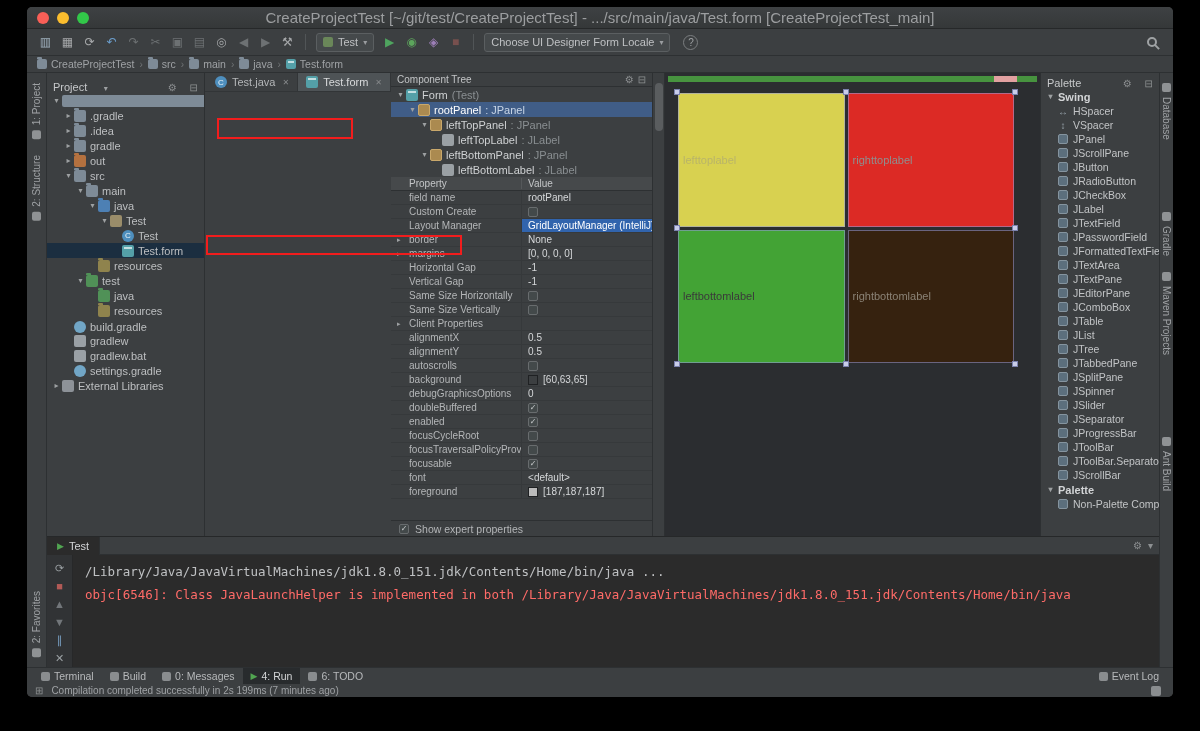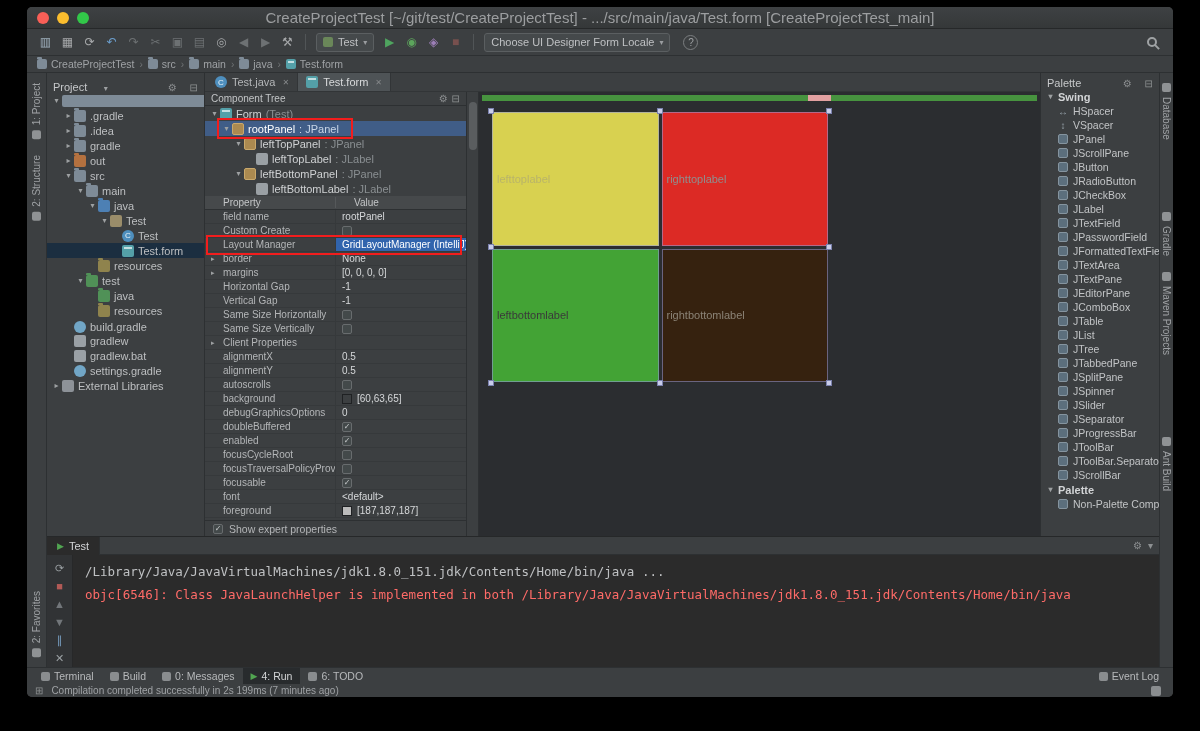--- a/index.html
+++ b/index.html
@@ -64,36 +64,36 @@
 .project{width:158px;background:#3c3f41;border-right:1px solid #2d3032;overflow:hidden;display:flex;flex-direction:column}
 .phead{height:20px;display:flex;align-items:flex-end;gap:13px;padding:0 6px;flex:none}
 .phtitle{color:#c6c8ca}
 .hico{color:#8d9092;font-size:10px}
 .spacer{flex:1}
 .trow{height:15px;display:flex;align-items:center;white-space:nowrap}
 .exp{width:11px;font-size:8px;color:#9da0a2;text-align:center;flex:none}
 .tlabel{font-size:11px;color:#bdbfc1;margin-left:4px}
 .trow.psel{background:#1b2e40}
 
-.editor{flex:1;display:flex;flex-direction:column;min-width:0}
+.editor{flex:1;display:flex;flex-direction:row;min-width:0}
 .tabs{height:19px;background:#3c3f41;border-bottom:1px solid #323537;display:flex;align-items:stretch;padding-left:2px}
 .etab{display:inline-flex;align-items:center;gap:5px;padding:0 8px;font-size:11px;color:#b4b6b8;border-right:1px solid #323537}
 .etab.sel{background:#4e5356;color:#d8dadb}
 .tabx{font-size:8px;color:#85888a;margin-left:2px}
 .ebody{flex:1;display:flex;min-height:0}
 .leftcol{width:262px;background:#3c3f41;border-right:1px solid #2d3032;display:flex;flex-direction:column}
 .cthead{height:14px;display:flex;align-items:center;gap:4px;padding:0 6px;font-size:10px;color:#c2c4c6;border-bottom:1px solid #2d3032;flex:none}
 #component-tree{height:90px;overflow:hidden;flex:none}
 .cname{font-size:11px;color:#cfd1d3;margin-left:4px}
 .ctype{font-size:11px;color:#8a8f92;margin-left:4px}
 .trow.csel{background:#405d87}
 .trow.csel .cname{color:#fff}.trow.csel .ctype{color:#c8d5e6}
 .prophead{height:14px;background:#46494b;border-bottom:1px solid #2d3032;display:flex;font-size:10px;color:#c4c6c8;align-items:center;flex:none}
 .prophead .pcol{width:130px;padding-left:18px}
-.prophead .vcol{flex:1;padding-left:18px;border-left:1px solid #55585a}
+.prophead .vcol{flex:1;padding-left:6px;border-left:1px solid #55585a}
 #props{flex:1;overflow:hidden}
 .prow{height:14px;display:flex;align-items:stretch;border-bottom:1px solid #36393b;font-size:10px}
 .pname{width:130px;flex:none;display:flex;align-items:center;color:#b4b6b8;padding-left:18px;position:relative;overflow:hidden;white-space:nowrap}
 .pexp{position:absolute;left:6px;font-size:7px;color:#9da0a2}
 .pval{flex:1;display:flex;align-items:center;padding-left:6px;border-left:1px solid #36393b;color:#d6d8da;gap:5px;overflow:hidden;white-space:nowrap}
 .pval.hl{background:#3164ad;color:#fff}
 .cb{width:10px;height:10px;background:#43494a;border:1px solid #686c6e;border-radius:2px;display:inline-flex;align-items:center;justify-content:center;font-size:8px;color:#c9cbcd;line-height:1;flex:none}
 .swatch{width:10px;height:10px;border:1px solid #1f2123;display:inline-block;flex:none}
 .propfoot{height:16px;border-top:1px solid #2d3032;display:flex;align-items:center;gap:6px;padding-left:8px;font-size:10.5px;color:#b4b6b8;flex:none}
 .vscroll{width:12px;background:#3c3f41;border-right:1px solid #2d3032;position:relative;flex:none}

